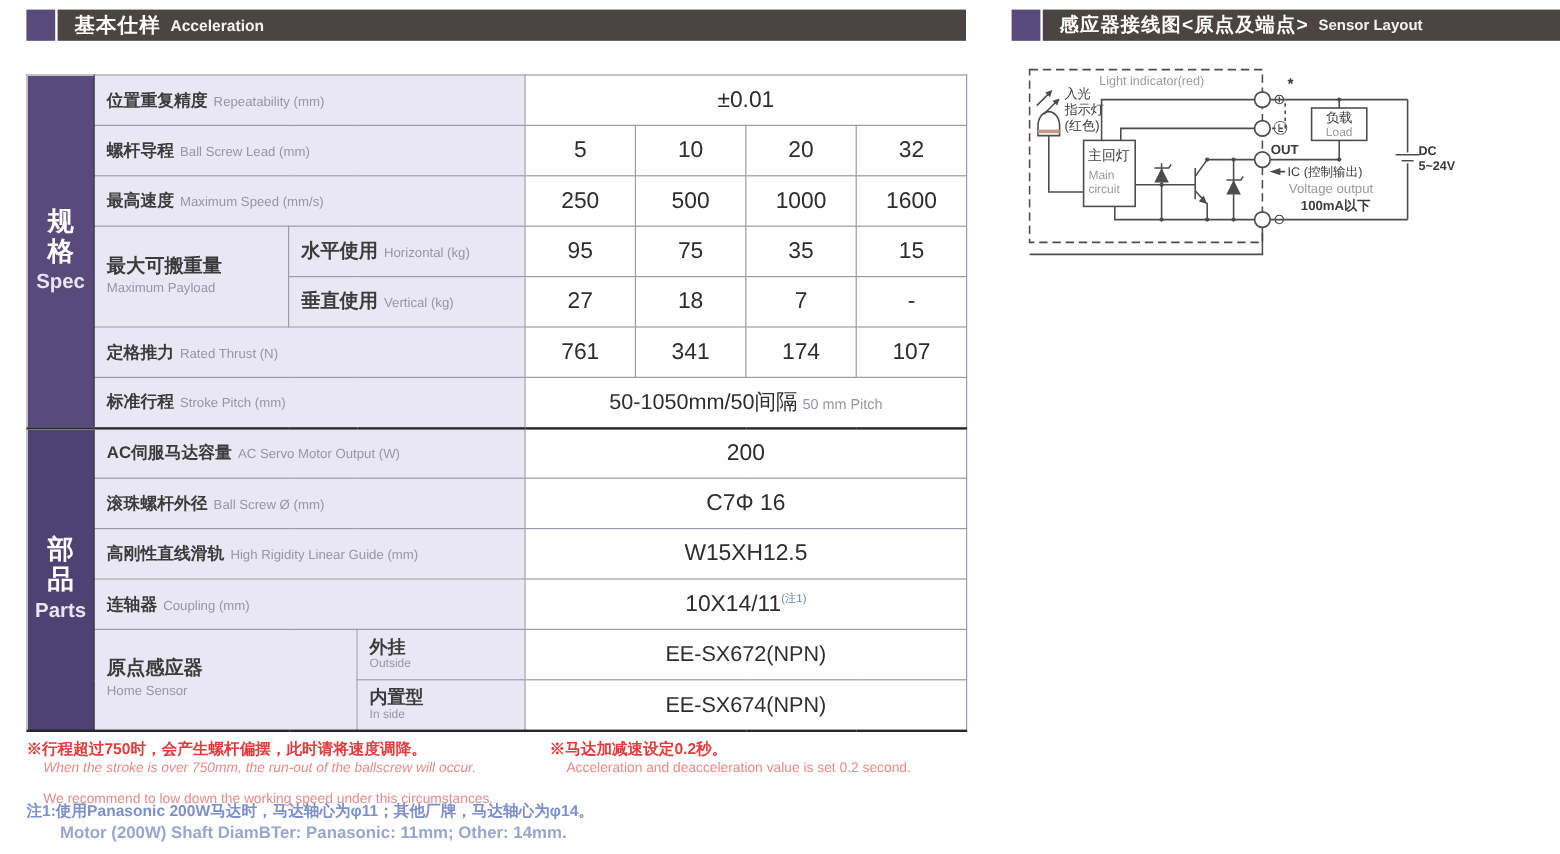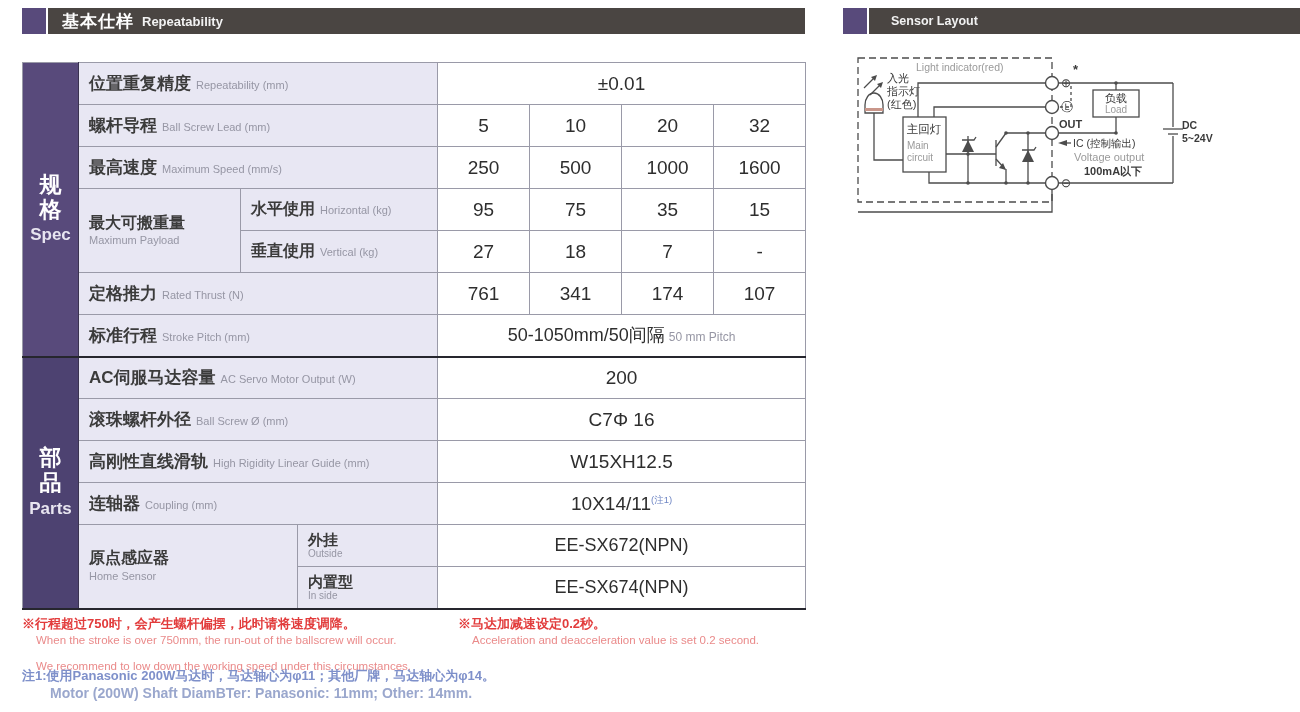--- a/index.html
+++ b/index.html
@@ -21,37 +21,37 @@
   #spec-table{position:absolute;left:22px;top:62px;border-collapse:collapse;table-layout:fixed;width:783px;
               border:1px solid #9a9aa8;border-bottom:2px solid #26262e;}
   #spec-table td,#spec-table th{border:1px solid #9a9aa8;height:42px;padding:0;box-sizing:border-box;overflow:hidden;}
   #spec-table tr.sep>td,#spec-table tr.sep>th{border-top:2px solid #26262e;}
   .vbar{color:#fff;text-align:center;vertical-align:middle;border-right:1px solid #3a3350 !important;}
   .vbar.spec{background:#584a7b;}
   .vbar.parts{background:#4d4271;}
   .vbar-cn{width:26px;margin:0 auto;word-break:break-all;line-height:1.12;font-size:22px;font-weight:bold;}
   .vbar-en{font-size:17px;margin-top:3px;color:#e8e5f0;}
   .lbl{background:#e8e7f3;text-align:left;padding-left:10px !important;white-space:nowrap;}
-  .lbl .cn{font-size:17px;font-weight:bold;color:#3b3b3b;}
+  .lbl .cn{font-size:14px;font-weight:bold;color:#3b3b3b;}
   .lbl .en{font-size:11px;color:#9696a4;margin-left:5px;font-weight:normal;}
   .lbl2{background:#e8e7f3;vertical-align:middle;padding-left:10px !important;}
   .lbl2 .cn{display:block;font-size:16px;font-weight:bold;color:#3b3b3b;line-height:1.15;}
   .lbl2 .en{display:block;font-size:11px;color:#9696a4;line-height:1.2;margin-top:2px;}
   .val{background:#fff;text-align:center;font-size:19px;color:#2e2e2e;}
   .val .unit-en{font-size:12px;color:#9696a4;margin-left:4px;}
   .val sup{font-size:9.5px;color:#6f86c4;vertical-align:7px;letter-spacing:0;}
 
   
   .note{position:absolute;white-space:nowrap;}
   .note-red-cn{font-size:13px;font-weight:bold;color:#e23c3c;}
   .note-red-en{font-size:11.5px;color:#ea8a8a;}
   .note-blue-cn{font-size:13px;font-weight:bold;color:#7e90ca;}
   .note-blue-en{font-size:14px;color:#9aa7cd;font-weight:bold;}
   #note1-cn{left:22px;top:615px;}
-  #note1-en1{left:36px;top:634px;}
+  #note1-en1{left:36px;top:634px;font-style:italic;}
   #note1-en2{left:36px;top:649px;margin-top:11px;}
   #note2-cn{left:458px;top:615px;}
   #note2-en{left:472px;top:634px;}
   #note3-cn{left:22px;top:667px;}
   #note3-en{left:50px;top:685px;}
 
   
   #diagram{position:absolute;left:856px;top:50px;}
   #diagram line,#diagram path,#diagram rect.wirebox{stroke:#4c4c4c;stroke-width:1.3;fill:none;}
   #diagram text{fill:#3a3a3a;font-family:"Liberation Sans",sans-serif;}
@@ -60,25 +60,26 @@
   .tri{fill:#4c4c4c;stroke:none;}
 </style>
 </head>
 <body>
 
 <div id="page">
 
   <div id="accent-left" class="accent"></div>
   <div id="hbar-left" class="hbar">
     <span class="cnT">基本仕样</span>
-    <span class="enT">Repeatability</span>
+    <span class="enT">Acceleration</span>
   </div>
 
   <div id="accent-right" class="accent"></div>
   <div id="hbar-right" class="hbar">
+    <span class="cnT" style="font-size:16px;">感应器接线图&lt;原点及端点&gt;</span>
     <span class="enT" style="font-size:12.5px;">Sensor Layout</span>
   </div>
 
   <table id="spec-table">
     <colgroup>
       <col style="width:56px">
         <col style="width:162px">
         <col style="width:57px">
         <col style="width:140px">
       <col style="width:92px">

